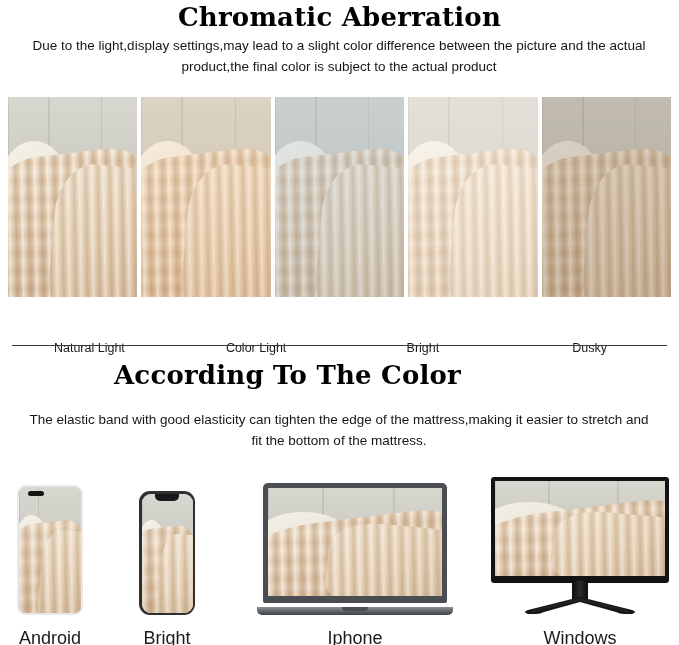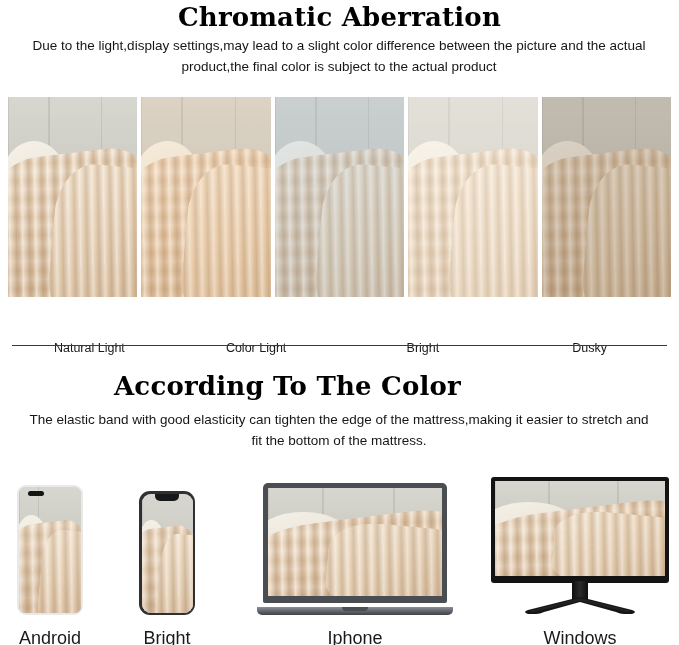--- a/index.html
+++ b/index.html
@@ -40,21 +40,21 @@
 
   #divider-1 {
     position: absolute;
     left: 12px;
     top: 345px;
     width: 655px;
     height: 1px;
     background: #3a3a3a;
   }
 
-  #title-color { position: absolute; left: 0; top: 371px; width: 575px; }
+  #title-color { position: absolute; left: 0; top: 360px; width: 575px; }
   #desc-color  { position: absolute; left: 24px; top: 410px; width: 630px; }
 
   
   .scene {
     position: absolute;
     inset: 0;
     overflow: hidden;
     background: #cfcec7;
   }
   

